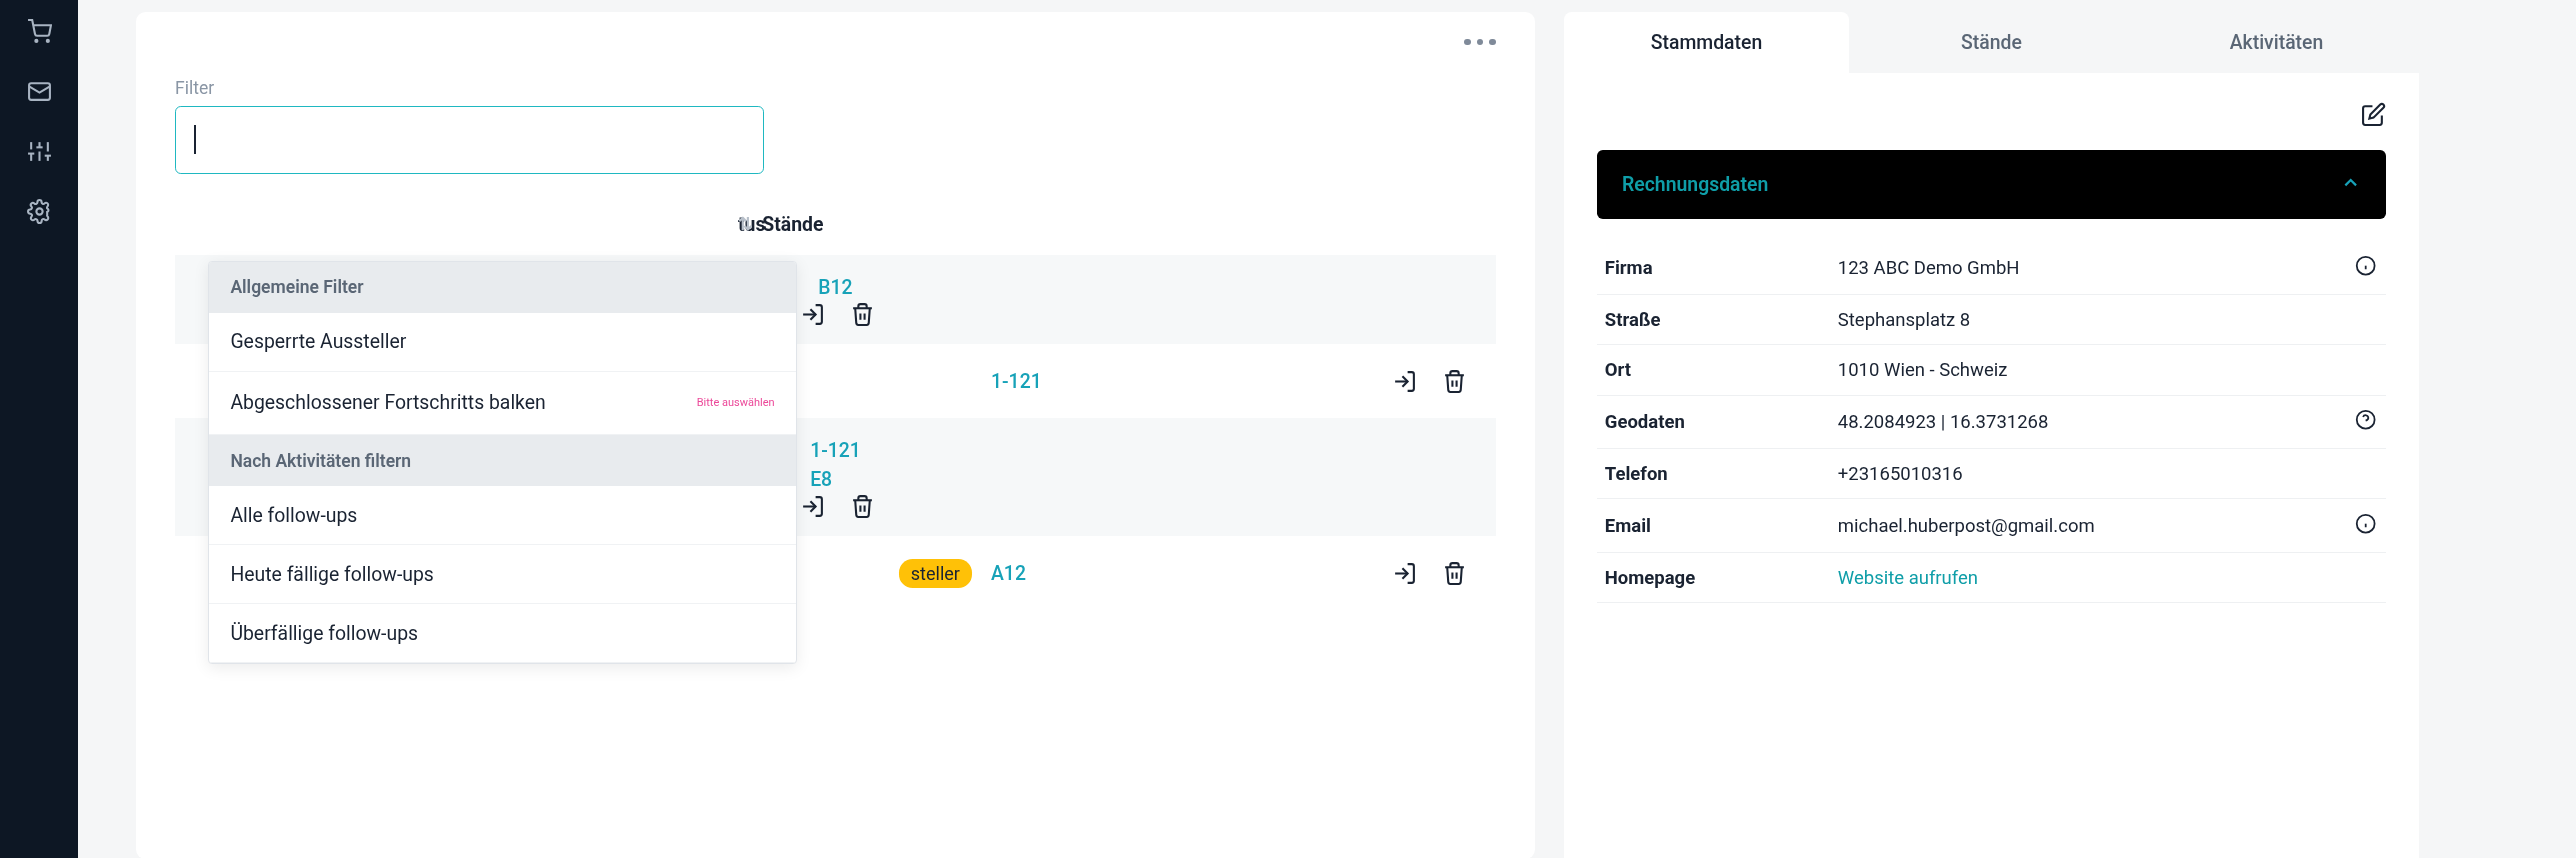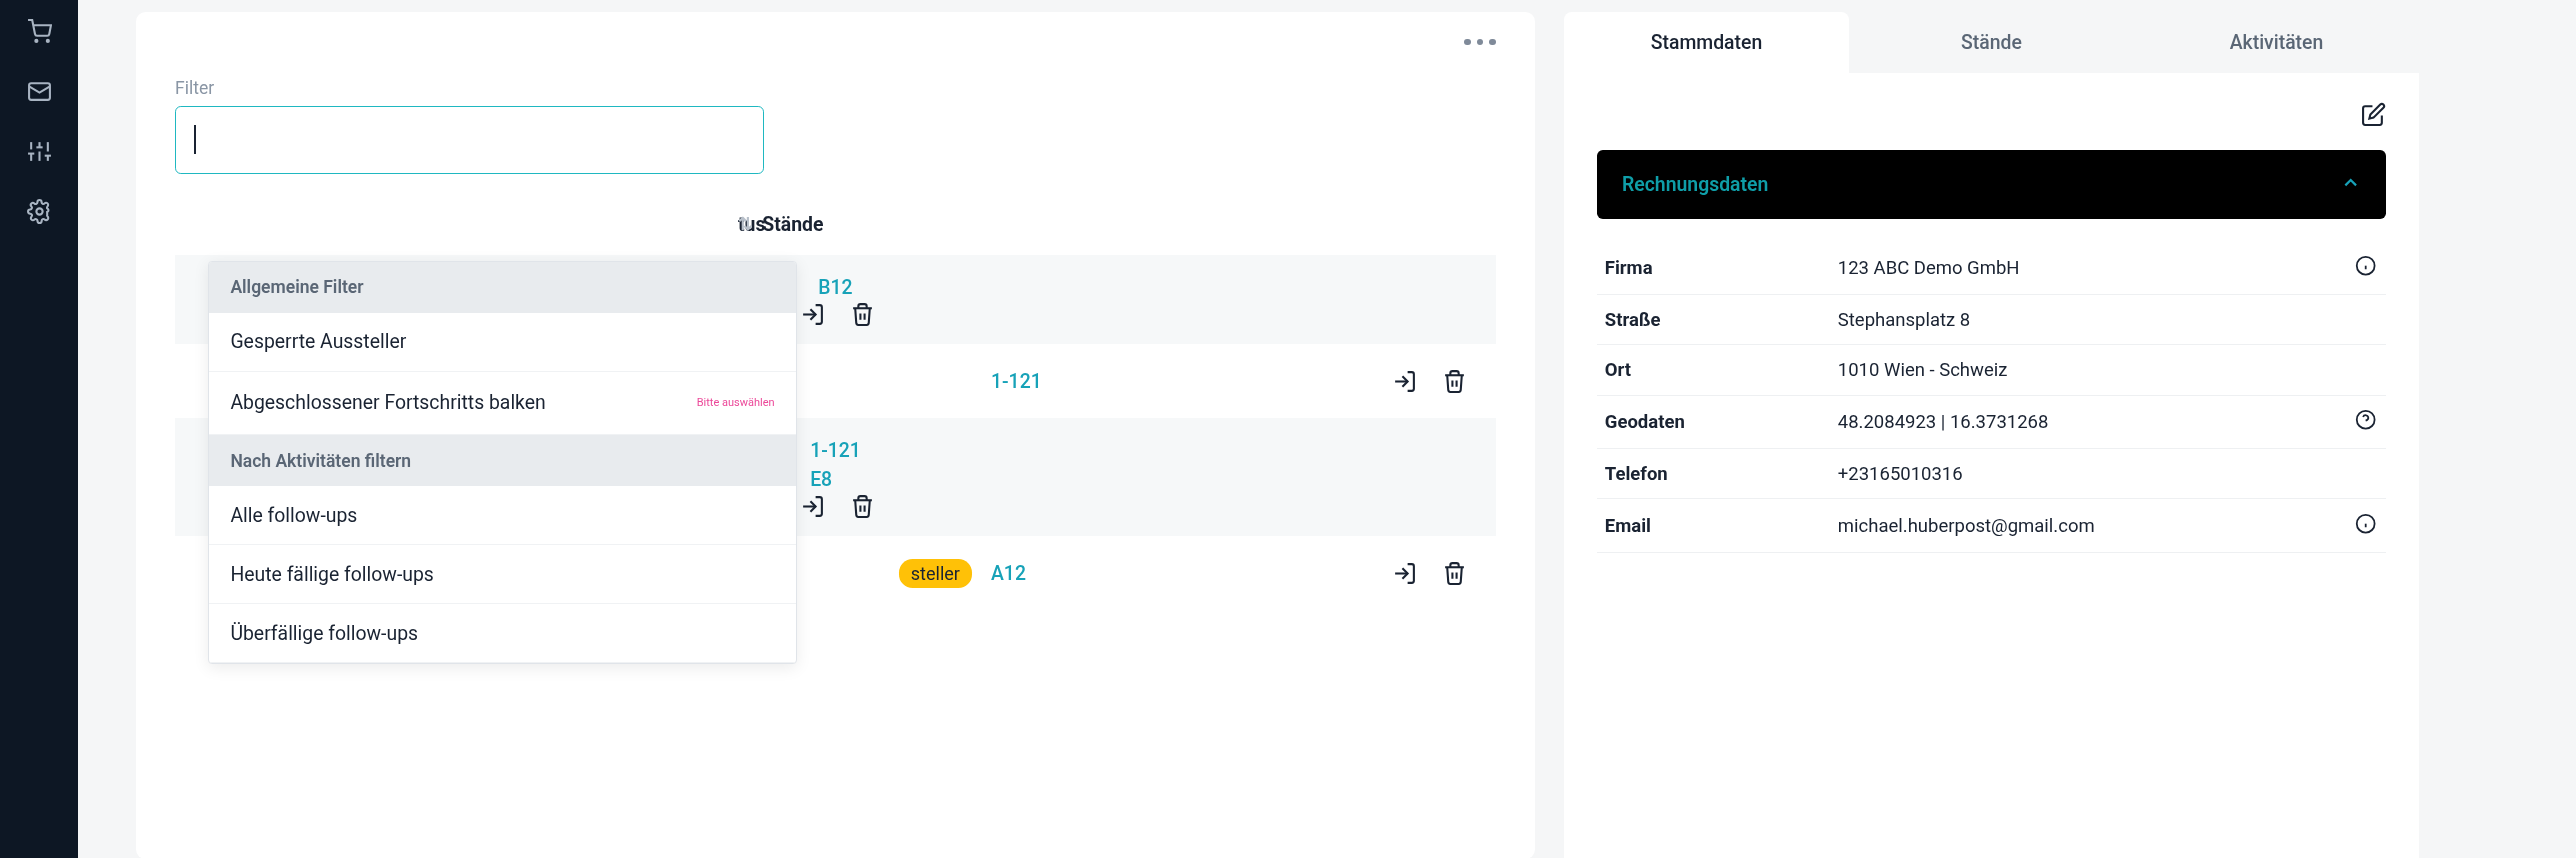--- a/index.html
+++ b/index.html
@@ -281,18 +281,23 @@
           </div>
           <div class="info-row">
             <div class="info-label">Email</div>
             <div class="info-value">michael.huberpost@gmail.com</div>
             <div class="info-icon"><svg viewBox="0 0 24 24">
                   <circle cx="12" cy="12" r="10"></circle>
                   <line x1="12" y1="16" x2="12" y2="12"></line>
                   <line x1="12" y1="8" x2="12.01" y2="8"></line>
                 </svg></div>
           </div>
+          <div class="info-row">
+            <div class="info-label">Homepage</div>
+            <div class="info-value link">Website aufrufen</div>
+            <div class="info-icon"></div>
+          </div>
         </div>
       </div>
     </div>
   </div>
 </div>
 
 
 </body></html>

